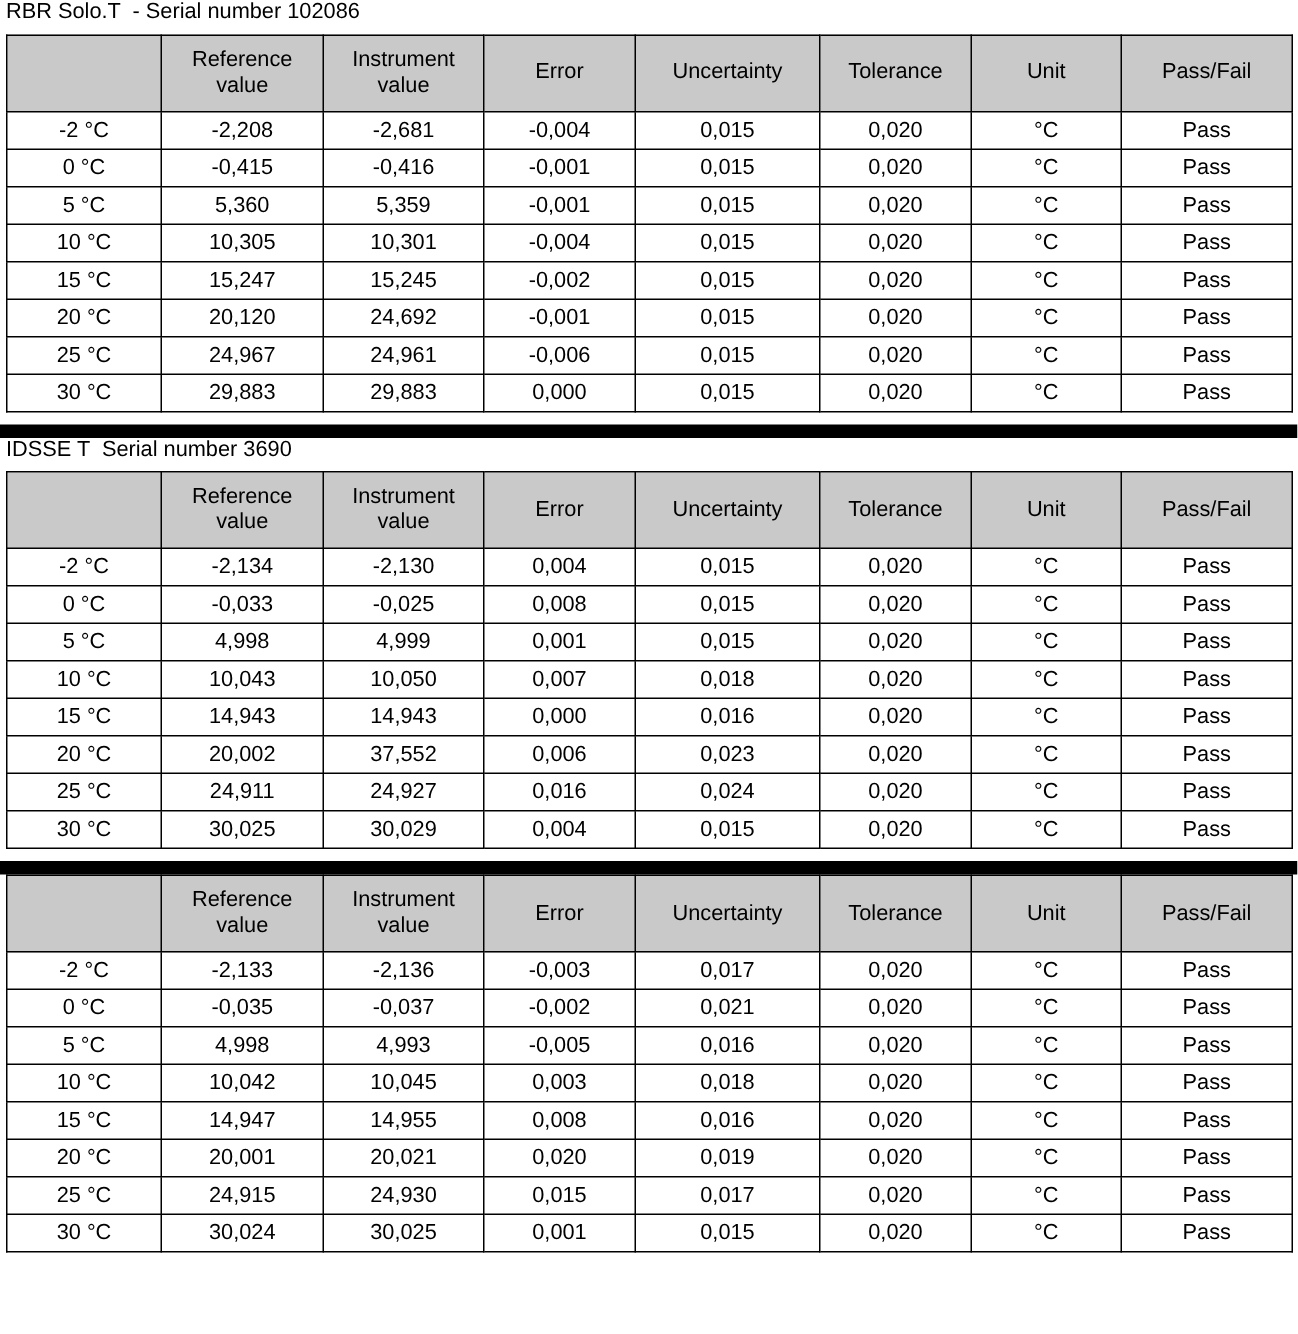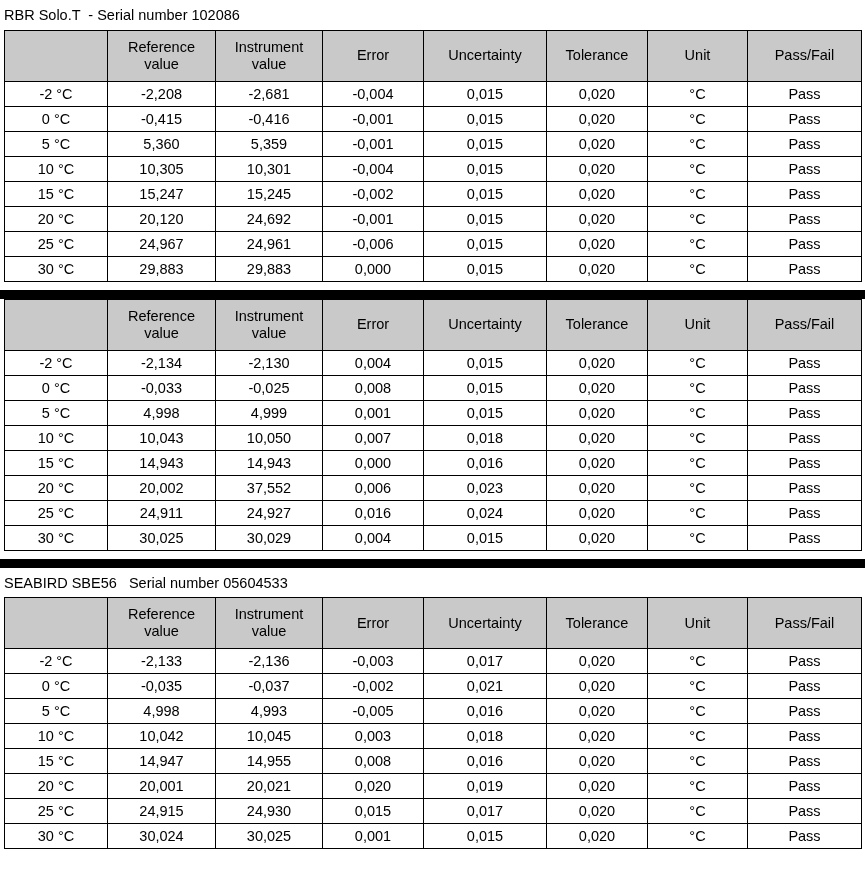--- a/index.html
+++ b/index.html
@@ -18,21 +18,21 @@
     width: 865px;
     box-sizing: border-box;
     padding: 0 0 0 0;
   }
   .section {
     margin: 0;
   }
   .section-title {
     font-size: 14.5px;
     line-height: 1.0;
-    padding: 8px 0 7px 4px;
+    padding: 1px 0 7px 4px;
     white-space: pre;
     border-radius: 13px;
   }
   table.cal {
     border-collapse: collapse;
     width: 857px;
     margin: 0 0 8px 4px;
     table-layout: fixed;
   }
   table.cal td, table.cal th {
@@ -183,20 +183,21 @@
           <td>°C</td>
           <td>Pass</td>
         </tr>
       </tbody>
     </table>
   </div>
 
   <div class="divider"></div>
 
   <div class="section">
+    <div class="section-title">IDSSE T  Serial number 3690</div>
     <table class="cal">
       <colgroup>
         <col class="c0">
           <col class="c1">
           <col class="c2">
           <col class="c3">
           <col class="c4">
           <col class="c5">
           <col class="c6">
           <col class="c7">
@@ -296,21 +297,20 @@
           <td>°C</td>
           <td>Pass</td>
         </tr>
       </tbody>
     </table>
   </div>
 
   <div class="divider"></div>
 
   <div class="section">
-    <div class="section-title">SEABIRD SBE56   Serial number 05604533</div>
     <table class="cal">
       <colgroup>
         <col class="c0">
           <col class="c1">
           <col class="c2">
           <col class="c3">
           <col class="c4">
           <col class="c5">
           <col class="c6">
           <col class="c7">

